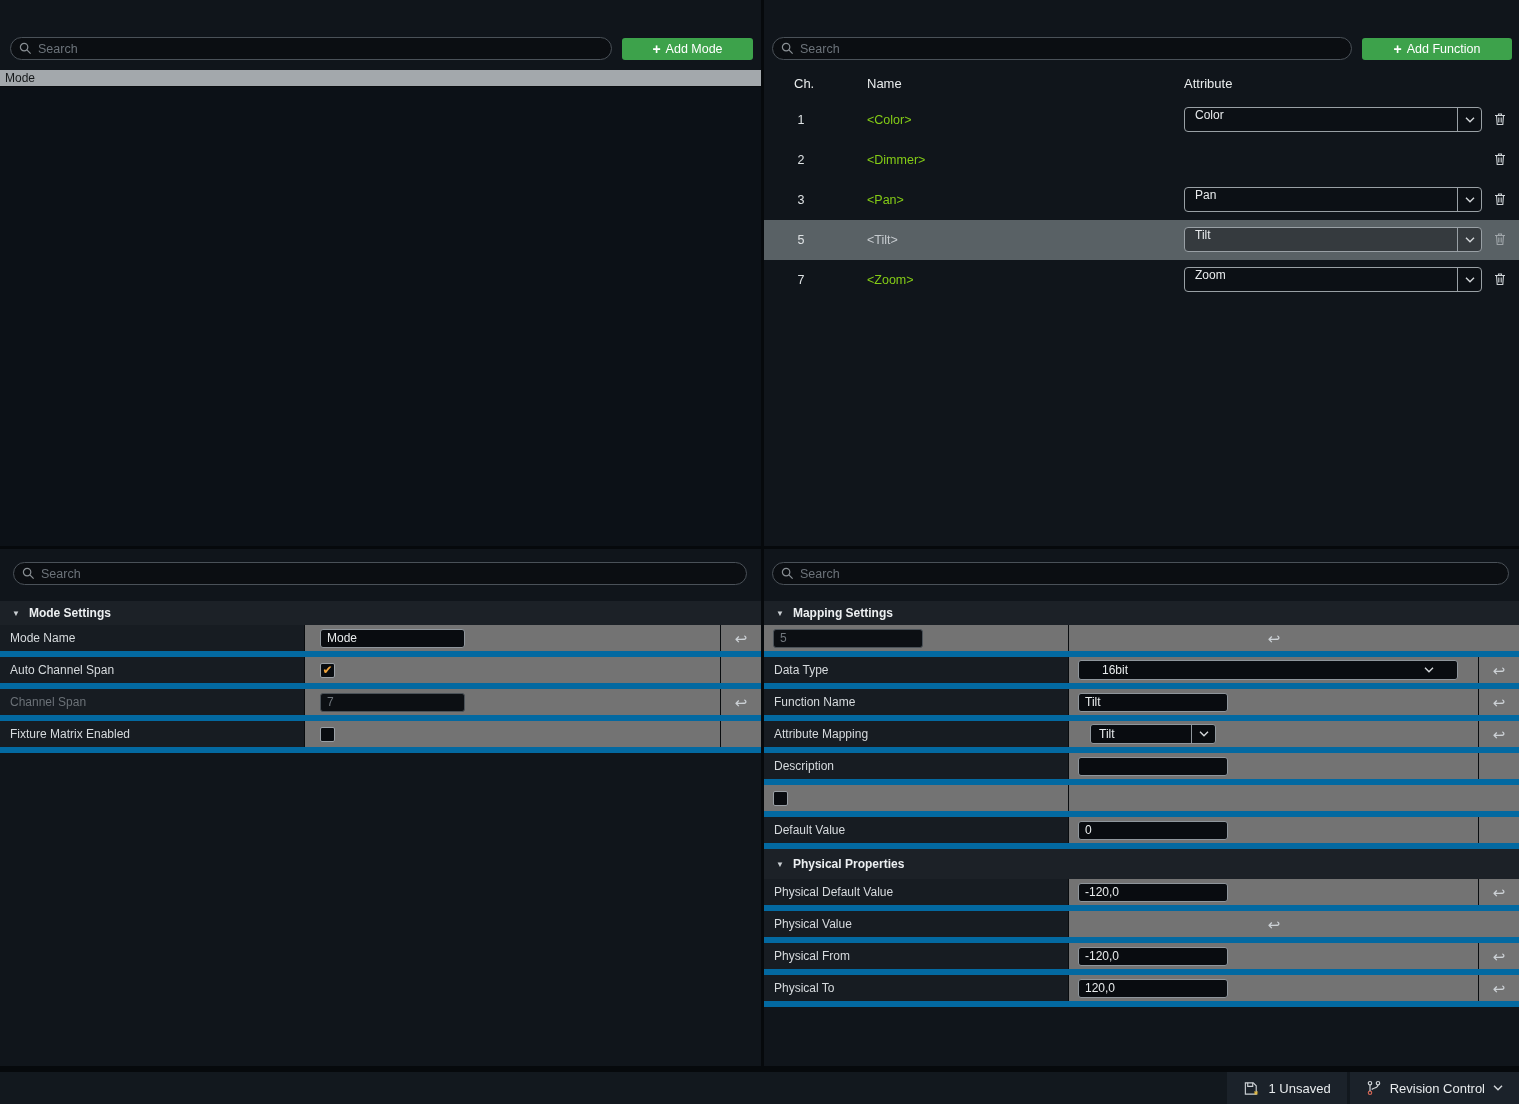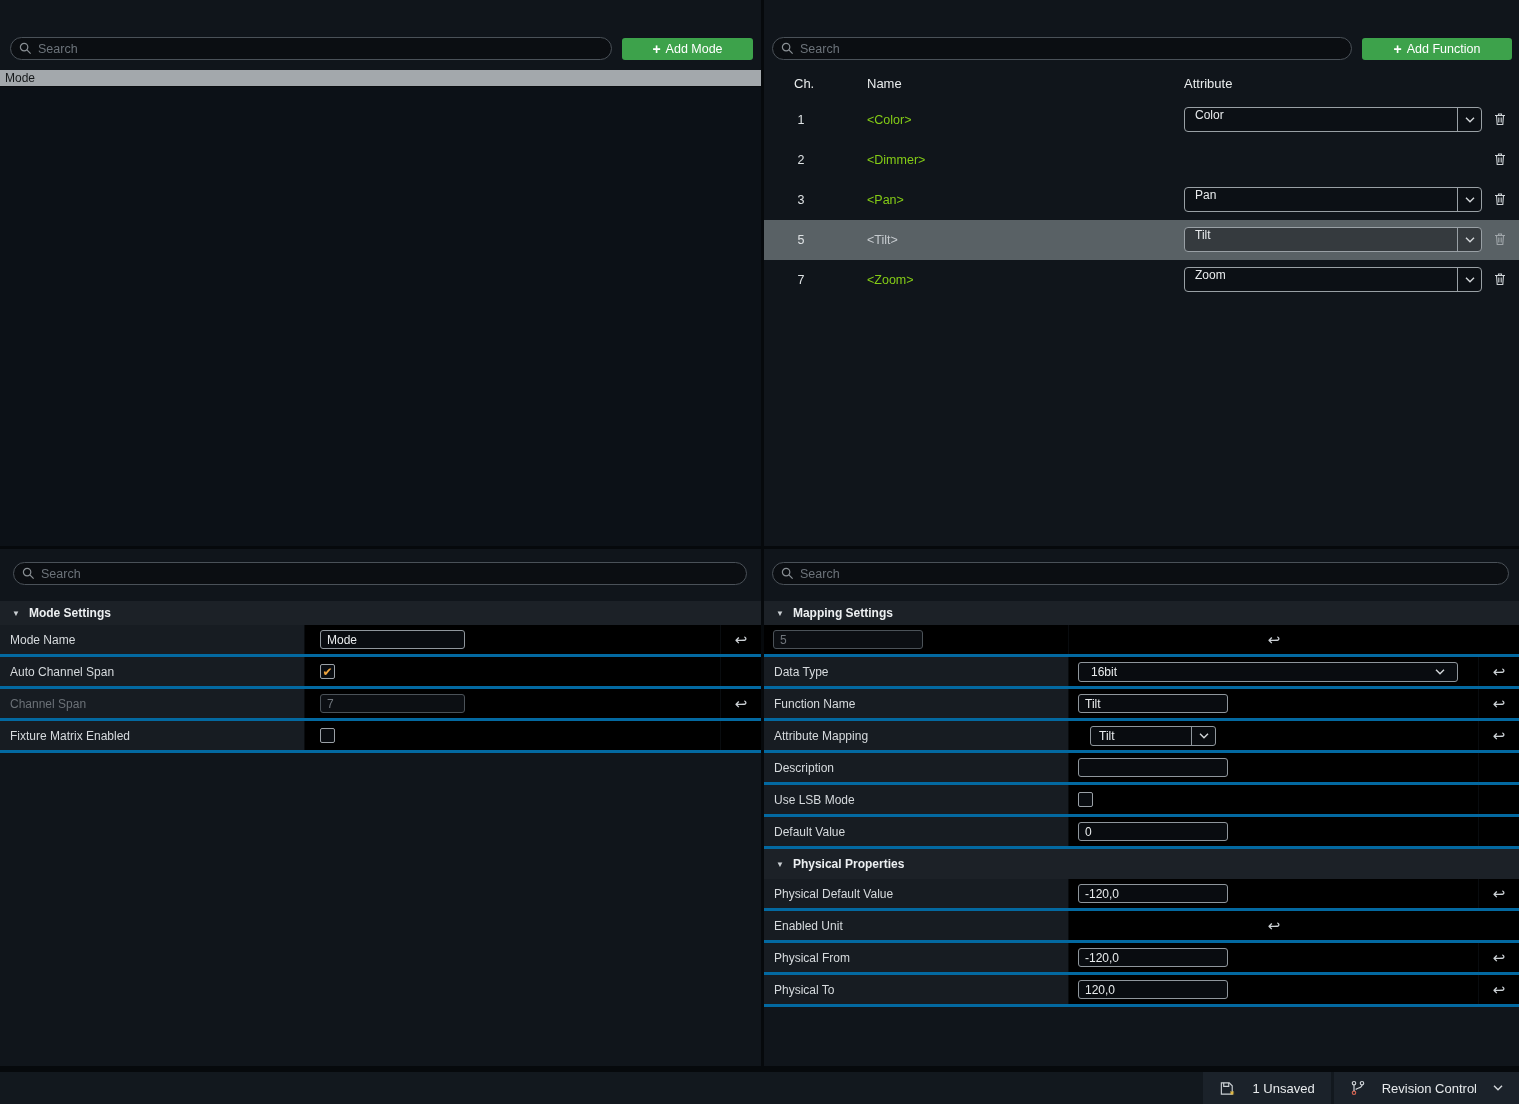--- a/index.html
+++ b/index.html
@@ -73,21 +73,21 @@
   
   .rows { position:absolute; top:52px; left:0; right:0; }
   .sec-hdr {
     height:24px; background:#1c2127; display:flex; align-items:center; gap:9px;
     padding-left:12px; font-size:12px; font-weight:bold; color:#eceff1;
   }
   .sec-hdr.tall { height:30px; }
   .caret { font-size:8px; color:#c9ced2; }
   .srow {
     height:32px; display:grid; grid-template-columns:305px 1fr 40px;
-    border-bottom:3px solid #0369a1; background:#000000;
+    border-bottom:6px solid #0369a1; background:#737373;
   }
   .slabel {
     display:flex; align-items:center; padding-left:10px; font-size:12px;
     color:#d6dadd; background:#171c22; border-right:1px solid #090c0f;
   }
   .slabel.disabled { color:#6b7177; }
   .sval { display:flex; align-items:center; padding-left:15px; border-right:1px solid #090c0f; }
   .br .sval { padding-left:9px; }
   .sreset { display:flex; align-items:center; justify-content:center; }
   .reset-ic { color:#ccd1d5; font-size:15px; line-height:1; cursor:pointer; }
@@ -100,40 +100,40 @@
   .tfield:disabled { color:#70767c; border-color:#4b5258; background:#0c0f13; }
 
   .cbx {
     width:15px; height:15px; border:1px solid #9aa0a6; background:#090c10;
     border-radius:2px; display:flex; align-items:center; justify-content:center; cursor:pointer;
   }
   .cbx .check { color:#f0a53e; font-size:12px; line-height:1; }
 
   .ddl {
     height:20px; border:1px solid #8f969c; border-radius:3px; display:flex; align-items:center;
-    background:#090c10; font-size:12px; color:#e9eced; padding:0 12px; cursor:pointer;
+    background:#090c10; font-size:12px; color:#e9eced; padding:0 23px; cursor:pointer;
   }
   .ddl .chev { margin-left:auto; display:flex; align-items:center; }
   .ddl-wide { width:380px; }
   .ddl-unit { width:140px; }
 
   .combo-sm {
     height:20px; width:126px; margin-left:12px; border:1px solid #8f969c; border-radius:3px;
     display:flex; align-items:center; background:#090c10; font-size:12px; cursor:pointer;
   }
   .combo-sm .combo-text { padding-left:8px; }
   .combo-sm .combo-chev { width:24px; border-left:1px solid #8f969c; }
 
   
   .statusbar {
     position:absolute; left:0; top:1072px; width:1519px; height:32px;
     background:#12181e; display:flex; justify-content:flex-end; align-items:stretch;
   }
   .sb-btn {
-    display:flex; align-items:center; gap:16px; padding:0 16px;
+    display:flex; align-items:center; gap:8px; padding:0 16px;
     background:#1b222a; margin-left:3px; font-size:13px; color:#e7eaec; cursor:pointer;
   }
 </style>
 </head>
 <body>
 
 <div class="panel tl">
   <div class="searchbar" style="left:10px; top:37px; width:602px;">
     <svg width="13" height="13" viewBox="0 0 14 14">
       <circle cx="5.5" cy="5.5" r="4" stroke="#8a9095" fill="none" stroke-width="1.3"></circle>
@@ -381,21 +381,20 @@
 
     <div class="srow">
       <div class="slabel">Description</div>
       <div class="sval">
         <input class="tfield" value="" style="">
       </div>
       <div class="sreset"></div>
     </div>
 
     <div class="srow">
-      <div class="slabel">Use LSB Mode</div>
       <div class="sval">
         <div class="cbx"></div>
       </div>
       <div class="sreset"></div>
     </div>
 
     <div class="srow">
       <div class="slabel">Default Value</div>
       <div class="sval">
         <input class="tfield" value="0" style="">
@@ -412,21 +411,21 @@
       <div class="slabel">Physical Default Value</div>
       <div class="sval">
         <input class="tfield" value="-120,0" style="">
       </div>
       <div class="sreset">
         <span class="reset-ic">↩</span>
       </div>
     </div>
 
     <div class="srow">
-      <div class="slabel">Enabled Unit</div>
+      <div class="slabel">Physical Value</div>
       <div class="sreset">
         <span class="reset-ic">↩</span>
       </div>
     </div>
 
     <div class="srow">
       <div class="slabel">Physical From</div>
       <div class="sval">
         <input class="tfield" value="-120,0" style="">
       </div>

